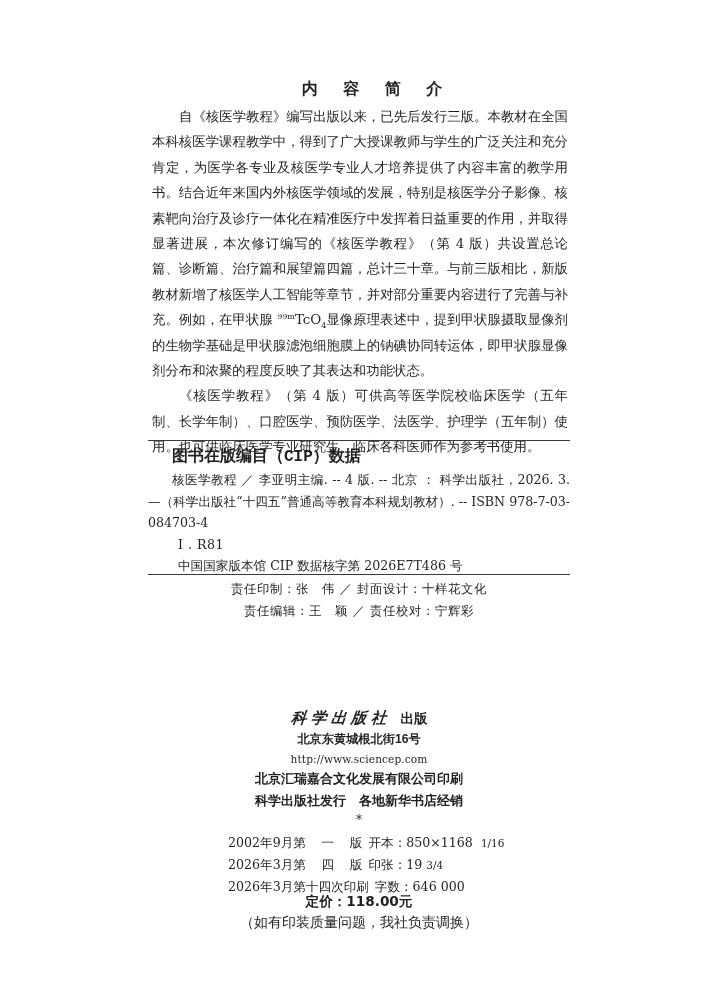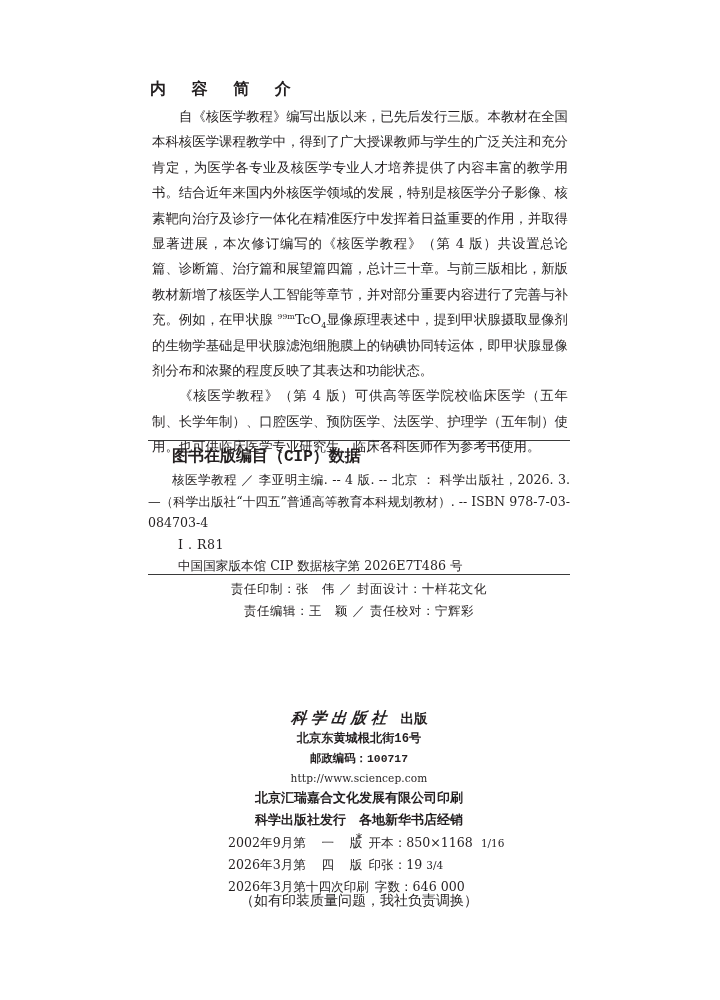--- a/index.html
+++ b/index.html
@@ -19,23 +19,24 @@
   .page {
     position: absolute;
     left: 0; top: 0;
     width: 720px;
     height: 1000px;
   }
 
   
   .section-title {
     position: absolute;
-    left: 140px;
+    left: 164px;
     top: 78px;
     width: 416px;
+    text-align: center;
     font-size: 16px;
     font-weight: bold;
     letter-spacing: 10px;
     text-indent: 10px;
     line-height: 22px;
     font-family: "DejaVu Sans", "Liberation Sans", sans-serif;
   }
 
   
   .abstract {
@@ -154,21 +155,21 @@
   .pub-verb {
     font-size: 13.5px;
     font-weight: bold;
     margin-left: 10px;
     font-family: "DejaVu Sans", "Liberation Sans", sans-serif;
     text-align: right;
   }
   .addr {
     font-size: 12.2px;
     line-height: 19.5px;
-    font-family: Liberation Mono, monospace;
+    font-family: Liberation Sans, sans-serif;
     font-weight: bold;
   }
   .addr.small {
     font-size: 11.4px;
   }
   .url {
     font-size: 10.6px;
     line-height: 18px;
     font-family: "DejaVu Serif", "Liberation Serif", serif;
     font-weight: normal;
@@ -255,32 +256,32 @@
   <div class="rule mid"></div>
 
   <div class="credits">
     <div>责任印制：张　伟 ／ 封面设计：十样花文化</div>
     <div>责任编辑：王　颖 ／ 责任校对：宁辉彩</div>
   </div>
 
   <div class="imprint">
     <div class="pub-row"><span class="pub-logo">科学出版社</span><span class="pub-verb">出版</span></div>
     <div class="addr">北京东黄城根北街16号</div>
-    <div class="addr small">邮政编码：100717</div>
     <div class="url">http://www.sciencep.com</div>
     <div class="printer">北京汇瑞嘉合文化发展有限公司印刷</div>
     <div class="printer">科学出版社发行　各地新华书店经销</div>
     <div class="star">*</div>
   </div>
 
   <div class="specs">
     <div class="spec-row"><span>2002年9月第</span><span class="ed">一</span><span>版</span><span class="k">开本：</span><span>850×1168</span>&nbsp;&nbsp;<span class="frac">1/16</span></div>
 
     <div class="spec-row"><span>2026年3月第</span><span class="ed">四</span><span>版</span><span class="k">印张：</span><span>19</span>&nbsp;<span class="frac">3/4</span></div>
 
     <div class="spec-row"><span>2026年3月第十四次印刷</span><span class="k">字数：</span><span>646 000</span></div>
   </div>
 
   <div class="price-block">
+    <div class="price">定价：118.00元</div>
     <div class="warranty">（如有印装质量问题，我社负责调换）</div>
   </div>
 
 </div>
 
 </body></html>

